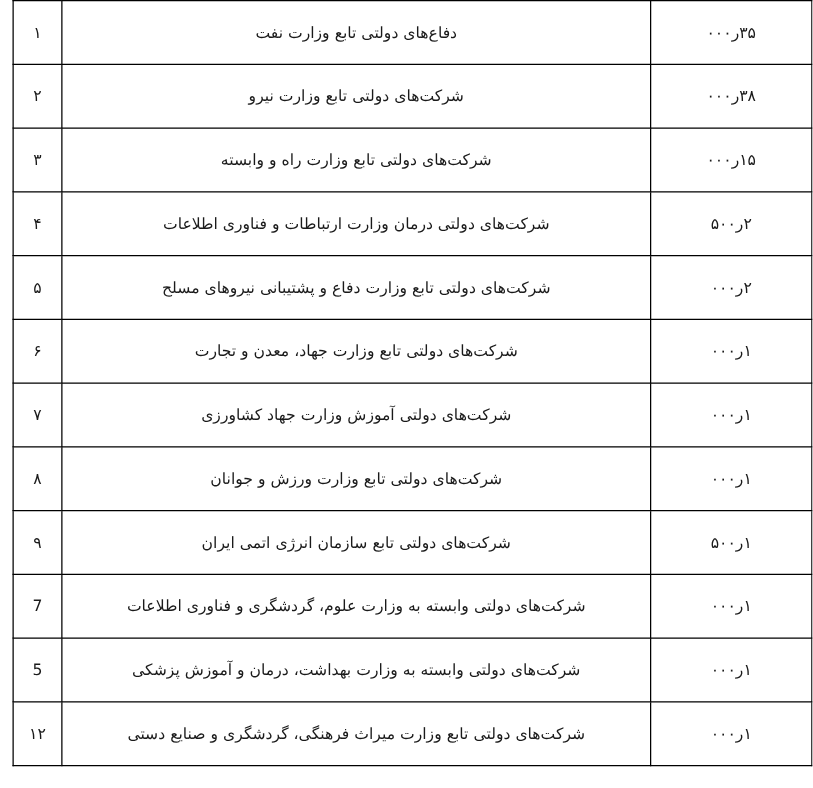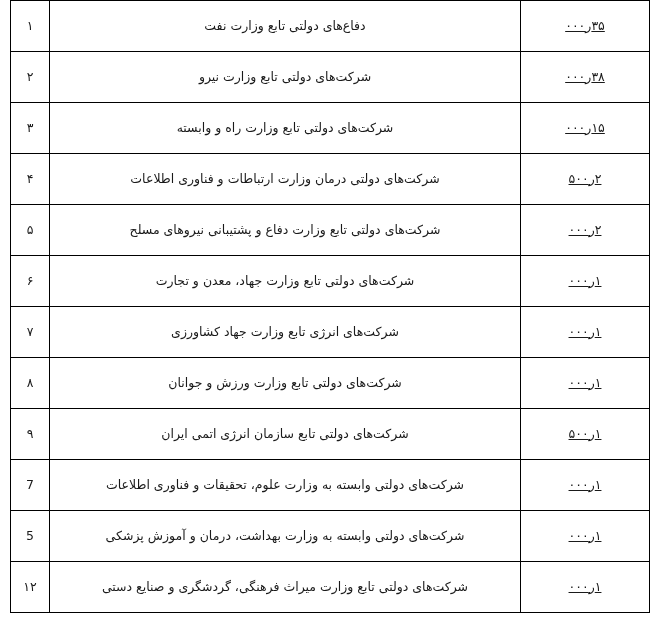--- a/index.html
+++ b/index.html
@@ -43,21 +43,20 @@
   }
   td.col-title {
     width: 470px;
     padding: 0 6px;
     white-space: nowrap;
   }
   td.col-amount {
     width: 128px;
     font-size: 13px;
     letter-spacing: 0.2px;
-    text-decoration: underline;
   }
   .cell-text {
     display: block;
   }
 </style>
 </head>
 <body>
 
 <div class="page">
   <table class="data-table">
@@ -126,21 +125,21 @@
           </td>
         <td class="col-row-num">
             <span class="cell-text">۶</span>
           </td>
       </tr>
       <tr>
         <td class="col-amount">
             <span class="cell-text">۱ر۰۰۰</span>
           </td>
         <td class="col-title">
-            <span class="cell-text">شرکت‌های انرژی تابع وزارت جهاد کشاورزی</span>
+            <span class="cell-text">شرکت‌های دولتی آموزش وزارت جهاد کشاورزی</span>
           </td>
         <td class="col-row-num">
             <span class="cell-text">۷</span>
           </td>
       </tr>
       <tr>
         <td class="col-amount">
             <span class="cell-text">۱ر۰۰۰</span>
           </td>
         <td class="col-title">
@@ -159,21 +158,21 @@
           </td>
         <td class="col-row-num">
             <span class="cell-text">۹</span>
           </td>
       </tr>
       <tr>
         <td class="col-amount">
             <span class="cell-text">۱ر۰۰۰</span>
           </td>
         <td class="col-title">
-            <span class="cell-text">شرکت‌های دولتی وابسته به وزارت علوم، تحقیقات و فناوری اطلاعات</span>
+            <span class="cell-text">شرکت‌های دولتی وابسته به وزارت علوم، گردشگری و فناوری اطلاعات</span>
           </td>
         <td class="col-row-num">
             <span class="cell-text">7</span>
           </td>
       </tr>
       <tr>
         <td class="col-amount">
             <span class="cell-text">۱ر۰۰۰</span>
           </td>
         <td class="col-title">

